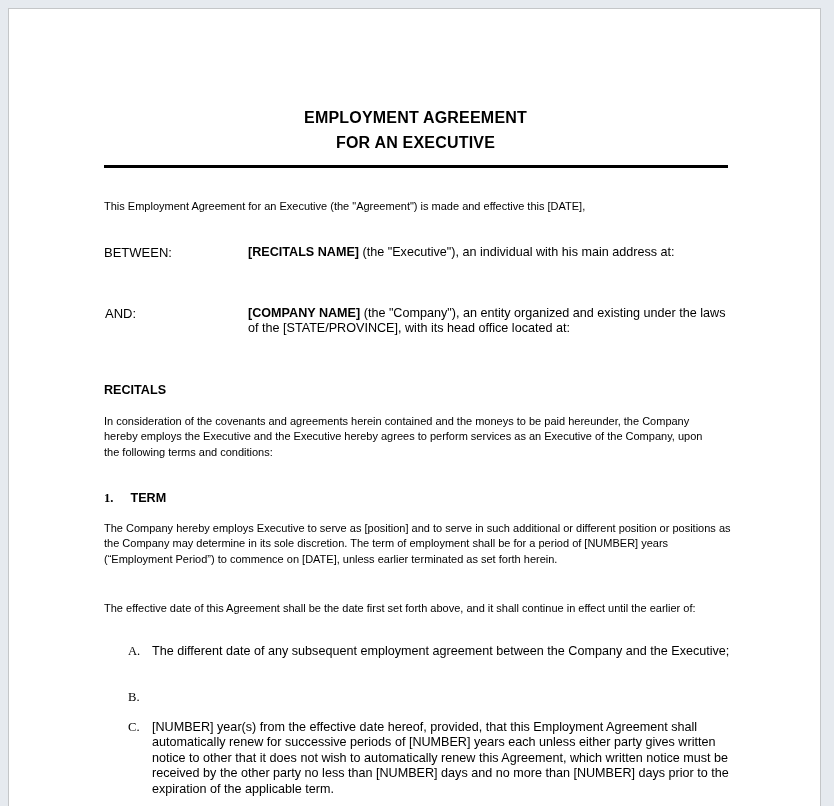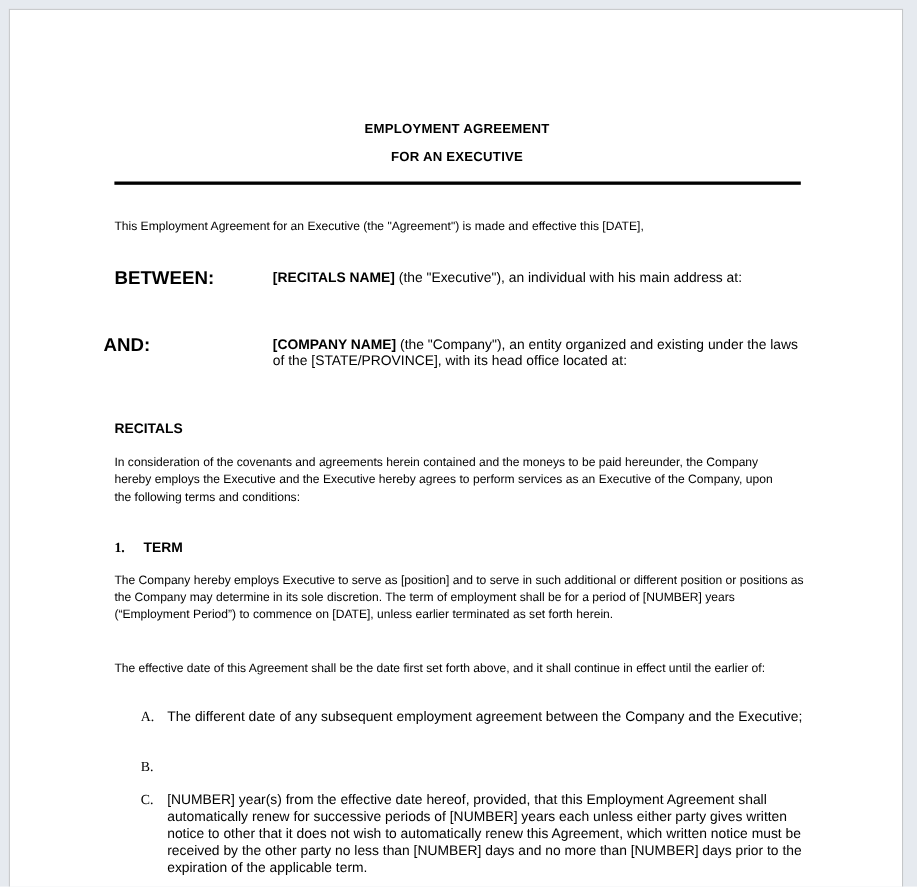--- a/index.html
+++ b/index.html
@@ -13,52 +13,52 @@
   .page {
     position: absolute; left: 8px; top: 8px;
     width: 813px; height: 820px;
     background: #fff;
     border: 1px solid #c4c6c8;
     box-sizing: border-box;
   }
   .abs { position: absolute; }
   .title {
     left: 0; width: 813px; text-align: center;
-    font-weight: bold; font-size: 12px; line-height: 25px;
+    font-weight: bold; font-size: 16px; line-height: 25px;
     letter-spacing: 0.2px;
   }
   .rule {
     left: 95px; top: 156px; width: 624px; height: 3px; background: #000;
   }
   .p {
     font-size: 11px; line-height: 15.4px;
     width: 630px;
   }
   .bold { font-weight: bold; }
-  .party-label { font-weight: bold; font-size: 17px; line-height: 15.4px; }
+  .party-label { font-weight: normal; font-size: 13px; line-height: 15.4px; }
   .party-text { font-size: 12.6px; line-height: 15.4px; width: 482px; }
   .heading { font-weight: bold; font-size: 12.6px; line-height: 15.4px; }
   .num { font-family: "Liberation Serif", serif; font-weight: bold; font-size: 12.6px; }
   .item-label { font-family: "Liberation Serif", serif; font-size: 12.6px; line-height: 15.4px; }
   .item-text { font-size: 12.6px; line-height: 15.4px; width: 580px; }
 </style>
 </head>
 <body>
 
 <div class="page">
   <div class="abs title" style="top:96px;">EMPLOYMENT AGREEMENT</div>
   <div class="abs title" style="top:121px;">FOR AN EXECUTIVE</div>
   <div class="abs rule"></div>
 
   <div class="abs p" style="left:95px; top:190px;">This Employment Agreement for an Executive (the "Agreement") is made and effective this [DATE],</div>
 
   <div class="abs party-label" style="left:95px; top:236px;">BETWEEN:</div>
   <div class="abs party-text" style="left:239px; top:236px;"><span class="bold">[RECITALS NAME]</span><span> (the "Executive"), an individual with his main address at:</span></div>
 
-  <div class="abs party-label" style="left:85px; top:297px;">AND:</div>
+  <div class="abs party-label" style="left:96px; top:297px;">AND:</div>
   <div class="abs party-text" style="left:239px; top:297px;"><span class="bold">[COMPANY NAME]</span><span> (the "Company"), an entity organized and existing under the laws of the [STATE/PROVINCE], with its head office located at:</span></div>
 
   <div class="abs heading" style="left:95px; top:374px;">RECITALS</div>
   <div class="abs p" style="left:95px; top:405px; width:610px;">In consideration of the covenants and agreements herein contained and the moneys to be paid hereunder, the Company hereby employs the Executive and the Executive hereby agrees to perform services as an Executive of the Company, upon the following terms and conditions:</div>
 
   <div class="abs heading" style="left:95px; top:482px;">
     <span class="num">1.</span>
     <span style="display:inline-block; width:10px;"></span>
     <span>TERM</span>
   </div>

